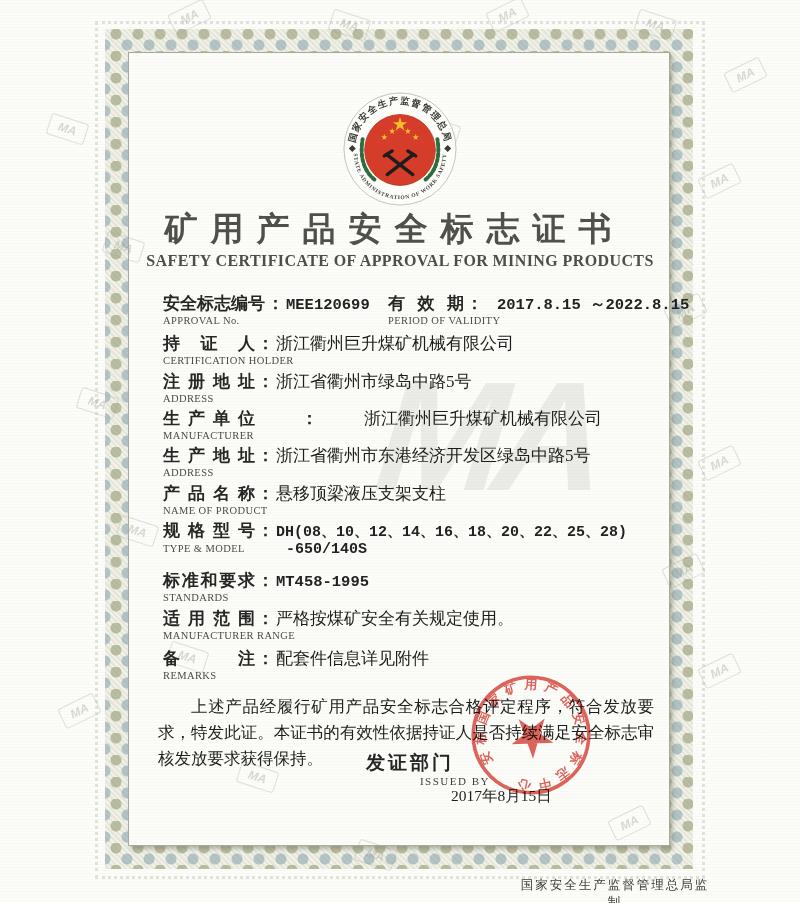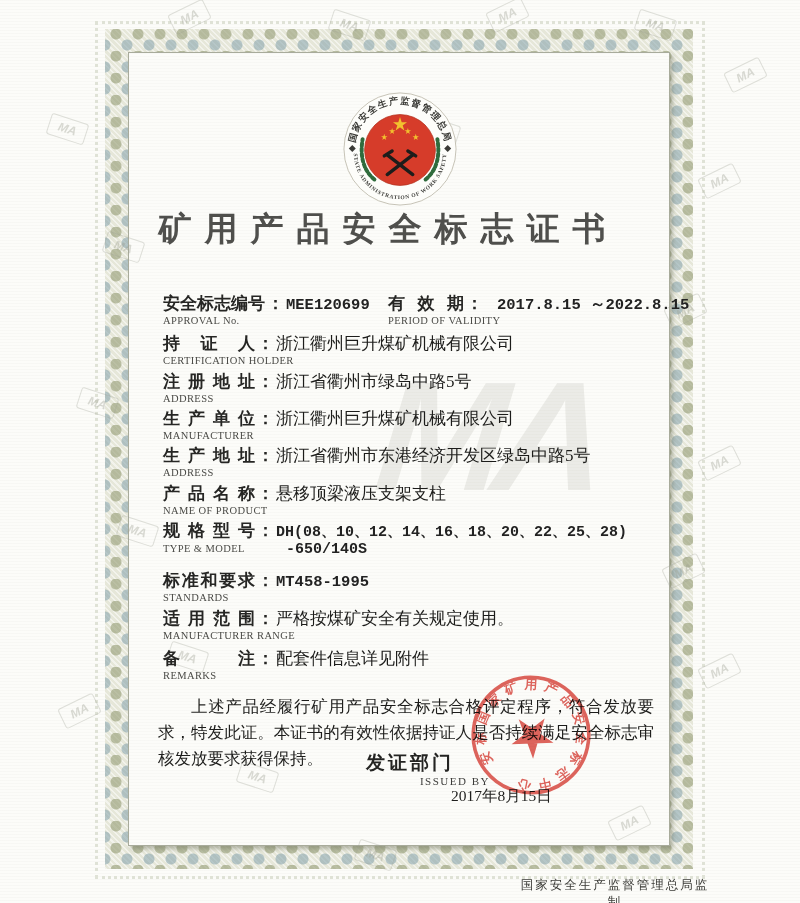--- a/index.html
+++ b/index.html
@@ -23,21 +23,21 @@
   
   .wm-big{position:absolute;left:378px;top:348px;z-index:2;font-family:"Liberation Sans",sans-serif;
     font-weight:bold;font-style:italic;font-size:155px;letter-spacing:-12px;color:rgba(150,152,138,.16);
     transform:skewX(-6deg);user-select:none;}
   .wm-tag{position:absolute;z-index:2;font-family:"Liberation Sans",sans-serif;font-weight:bold;
     font-style:italic;font-size:12px;color:rgba(158,161,148,.38);border:1px solid rgba(158,161,148,.32);
     border-radius:3px;padding:3px 9px;transform:rotate(-26deg);}
   .wm-tag.alt{transform:rotate(18deg);}
   
   .abs{position:absolute;z-index:3;}
-  .title{left:112px;top:207px;width:540px;text-align:center;font-size:33px;font-weight:bold;
+  .title{left:118px;top:207px;width:540px;text-align:center;font-size:33px;font-weight:bold;
     color:#4f4f4c;letter-spacing:13px;text-indent:13px;}
   .subtitle{left:130px;top:252px;width:540px;text-align:center;font-size:16px;font-weight:bold;
     color:#4d4d4a;letter-spacing:.4px;}
   .lbl{font-size:17px;font-weight:600;color:#262624;}
   .jlbl{display:inline-block;width:92px;text-align:justify;text-align-last:justify;}
   .colon{font-size:17px;font-weight:600;color:#262624;padding:0 2px;}
   .sub{position:absolute;z-index:3;font-size:10.5px;color:#4a4a46;letter-spacing:.4px;font-family:"Liberation Serif",serif;}
   .val{font-size:17px;color:#1c1c1a;}
   .mono{font-family:Liberation Mono, monospace;font-size:15.5px;font-weight:600;color:#222;}
   .frow{display:flex;align-items:baseline;}
@@ -115,20 +115,21 @@
     </g>
     <g stroke="#1d1d1b" stroke-width="3.4" stroke-linecap="round">
       <path d="M47,86 L73,66"></path>
       <path d="M47,66 L73,86"></path>
       <path d="M44,67 L52,62"></path>
       <path d="M68,62 L76,67"></path>
     </g>
   </svg>
 
   <div class="abs title">矿用产品安全标志证书</div>
+  <div class="abs subtitle">SAFETY CERTIFICATE OF APPROVAL FOR MINING PRODUCTS</div>
 
   <div class="abs frow" style="left:163px;top:292px;">
     <span class="lbl">安全标志编号</span>
       <span class="colon">：</span>
     <span class="mono">MEE120699</span>
   </div>
   <div class="sub" style="left:163px;top:315px;">APPROVAL No.</div>
 
   <div class="abs frow" style="left:388px;top:292px;">
     <span class="lbl jlbl" style="width:76px;">有 效 期</span>
@@ -144,21 +145,21 @@
   </div>
   <div class="sub" style="left:163px;top:355px;">CERTIFICATION HOLDER</div>
 
   <div class="abs frow" style="left:163px;top:370px;">
     <span class="lbl jlbl">注 册 地 址</span>
       <span class="colon">：</span>
     <span class="val">浙江省衢州市绿岛中路5号</span>
   </div>
   <div class="sub" style="left:163px;top:393px;">ADDRESS</div>
 
-  <div class="abs frow" style="left:163px;top:407px;">
+  <div class="abs frow" style="left:163px;top:407px;gap:44px;">
     <span class="lbl jlbl">生 产 单 位</span>
       <span class="colon">：</span>
     <span class="val">浙江衢州巨升煤矿机械有限公司</span>
   </div>
   <div class="sub" style="left:163px;top:430px;">MANUFACTURER</div>
 
   <div class="abs frow" style="left:163px;top:444px;">
     <span class="lbl jlbl">生 产 地 址</span>
       <span class="colon">：</span>
     <span class="val">浙江省衢州市东港经济开发区绿岛中路5号</span>

